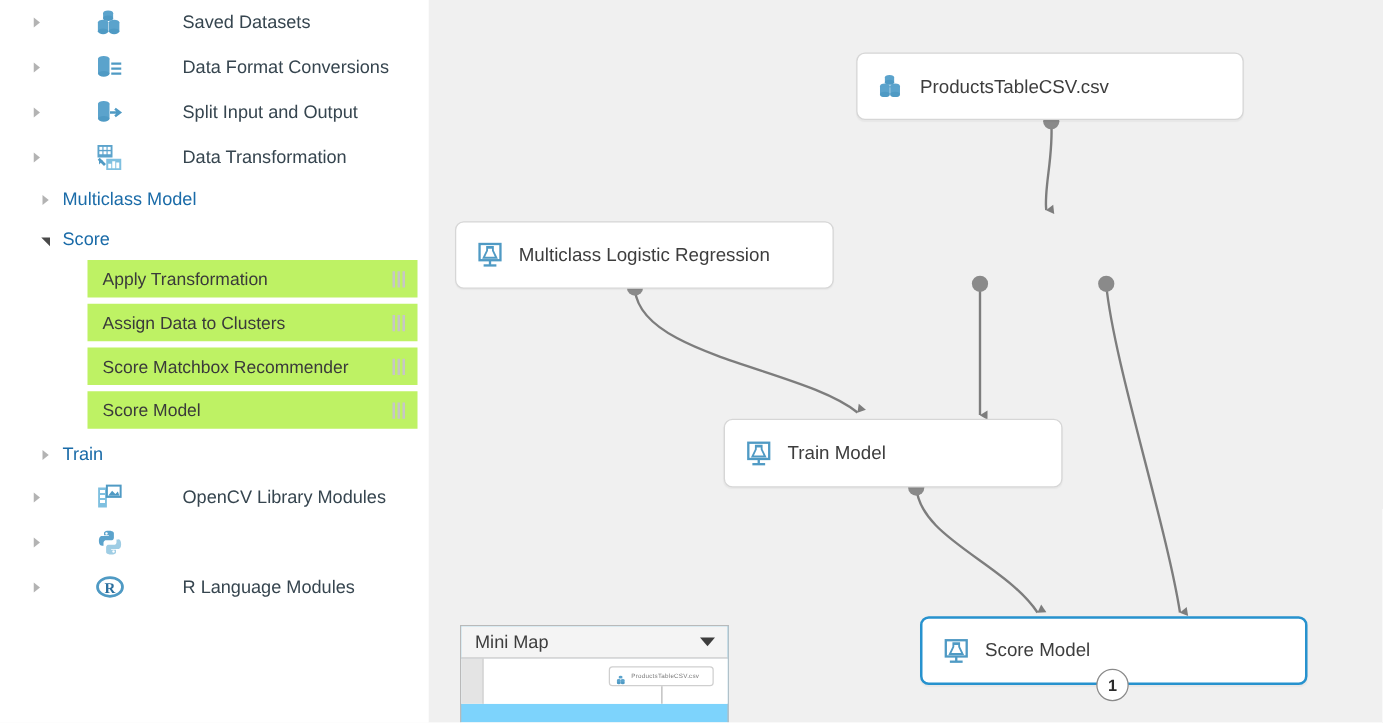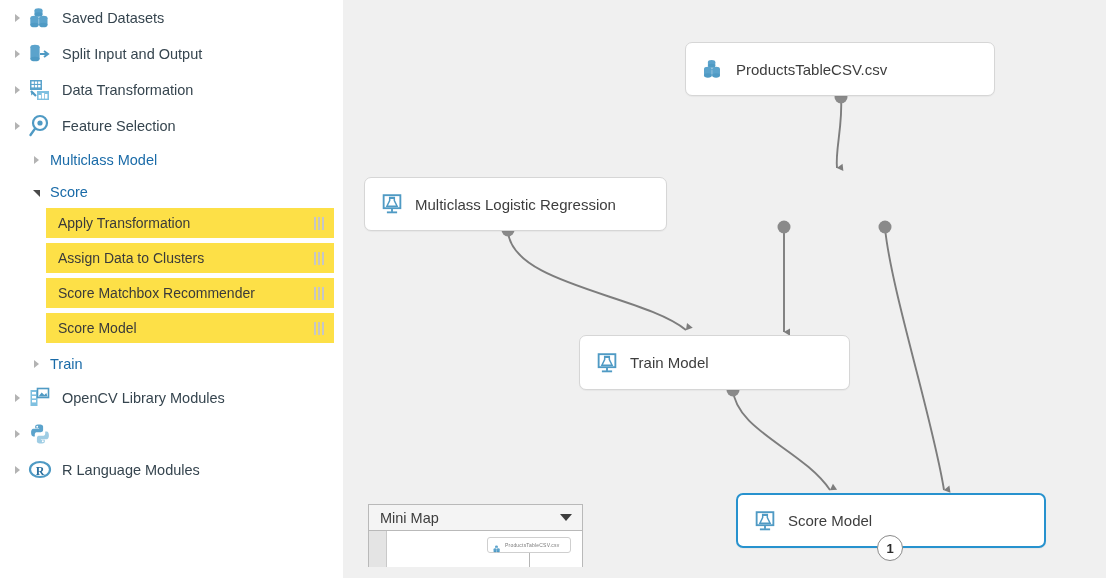--- a/index.html
+++ b/index.html
@@ -18,21 +18,22 @@
     background: #ffffff;
     position: relative;
     overflow: hidden;
     flex: 0 0 343px;
   }
   .tree-row {
     position: relative;
     height: 36px;
     display: flex;
     align-items: center;
-    padding-left: 8px;
+    padding-left: 20px;
+    gap: 36px;
   }
   .twisty {
     width: 18px; height: 36px;
     display: flex; align-items: center; justify-content: center;
     flex: 0 0 18px;
   }
   .tw-closed {
     width: 0; height: 0;
     border-left: 5px solid #b3b3b3;
     border-top: 4px solid transparent;
@@ -69,24 +70,24 @@
   .grp-row {
     height: 32px;
     display: flex; align-items: center;
     padding-left: 26px;
   }
   .grp-row .twisty { width: 20px; flex: 0 0 20px; }
   .grp-label { font-size: 14.5px; color: #1a6ba8; margin-left: 4px; }
 
   
   .mod-item {
-    margin-left: 46px;
+    margin-left: 70px;
     margin-right: 9px;
     height: 30px;
-    background: #fde047;
+    background: #bef264;
     display: flex;
     align-items: center;
     justify-content: space-between;
     padding: 0 10px 0 12px;
     margin-bottom: 5px;
     cursor: pointer;
   }
   .mod-item-label { font-size: 14px; color: #3a3a3a; }
   .drag-handle { display: flex; gap: 2px; }
   .drag-handle i { display:block; width: 2px; height: 13px; background: #c6c6c6; }
@@ -123,23 +124,23 @@
     border: 1.6px solid #8a8a8a;
     color: #2b2b2b;
     font-size: 13px;
     font-weight: bold;
     display: flex; align-items: center; justify-content: center;
   }
 
   
   #minimap {
     position: absolute;
-    left: 25px; bottom: 11px;
-    width: 215px; height: 63px;
-    background: #eab308;
+    left: 25px; bottom: 0;
+    width: 215px; height: 78px;
+    background: #7dd3fc;
     border: 1px solid #b9b9b9;
     border-bottom: none;
   }
   #minimap-header {
     height: 26px;
     background: #f4f4f4;
     border-bottom: 1px solid #b9b9b9;
     display: flex; align-items: center;
     justify-content: space-between;
     padding: 0 10px 0 11px;
@@ -189,20 +190,36 @@
           <rect x="4.3" y="14" width="8.4" height="7" fill="#5ba3cc"></rect>
           <ellipse cx="8.5" cy="21" rx="4.2" ry="2.3" fill="#4f9ac4"></ellipse>
           <ellipse cx="17.3" cy="14" rx="4.2" ry="2.3" fill="#5ba3cc"></ellipse>
           <rect x="13.1" y="14" width="8.4" height="7" fill="#5ba3cc"></rect>
           <ellipse cx="17.3" cy="21" rx="4.2" ry="2.3" fill="#4f9ac4"></ellipse>
         </svg>
       </span>
       <span class="cat-label lvl0">Saved Datasets</span>
     </div>
 
+    <div class="tree-row">
+      <span class="twisty">
+          <i class="tw-closed"></i>
+        </span>
+      <span class="cat-icon">
+        <svg width="28" height="28" viewBox="0 0 28 28">
+          <ellipse cx="9" cy="7" rx="4.6" ry="2.3" fill="#5ba3cc"></ellipse>
+          <rect x="4.4" y="7" width="9.2" height="12" fill="#5ba3cc"></rect>
+          <ellipse cx="9" cy="19" rx="4.6" ry="2.3" fill="#4f9ac4"></ellipse>
+          <rect x="15" y="10" width="8" height="1.8" fill="#4f9ac4"></rect>
+          <rect x="15" y="14" width="8" height="1.8" fill="#4f9ac4"></rect>
+          <rect x="15" y="18" width="8" height="1.8" fill="#4f9ac4"></rect>
+        </svg>
+      </span>
+      <span class="cat-label lvl0">Data Format Conversions</span>
+    </div>
 
     <div class="tree-row">
       <span class="twisty">
           <i class="tw-closed"></i>
         </span>
       <span class="cat-icon">
         <svg width="28" height="28" viewBox="0 0 28 28">
           <ellipse cx="9" cy="7" rx="4.6" ry="2.3" fill="#5ba3cc"></ellipse>
           <rect x="4.4" y="7" width="9.2" height="12" fill="#5ba3cc"></rect>
           <ellipse cx="9" cy="19" rx="4.6" ry="2.3" fill="#4f9ac4"></ellipse>
@@ -231,33 +248,20 @@
           <path d="M5.2 19.6 l0 -3.2 l3.2 0 z" fill="#4f9ac4"></path>
           <rect x="11" y="15" width="12" height="9" fill="#7fc0e0"></rect>
           <rect x="12.6" y="19" width="2.4" height="3.6" fill="#ffffff"></rect>
           <rect x="15.8" y="17" width="2.4" height="5.6" fill="#ffffff"></rect>
           <rect x="19" y="18" width="2.4" height="4.6" fill="#ffffff"></rect>
         </svg>
       </span>
       <span class="cat-label lvl0">Data Transformation</span>
     </div>
 
-    <div class="tree-row">
-      <span class="twisty">
-          <i class="tw-closed"></i>
-        </span>
-      <span class="cat-icon">
-        <svg width="28" height="28" viewBox="0 0 28 28">
-          <circle cx="14" cy="11" r="7" fill="none" stroke="#4f9ac4" stroke-width="2.2"></circle>
-          <circle cx="14" cy="11" r="2.6" fill="#4f9ac4"></circle>
-          <path d="M9.2 16.4 L4.5 23" stroke="#4f9ac4" stroke-width="2.4" fill="none" stroke-linecap="round"></path>
-        </svg>
-      </span>
-      <span class="cat-label lvl0">Feature Selection</span>
-    </div>
 
 
 
     <div class="grp-row">
       <span class="twisty">
           <i class="tw-closed"></i>
         </span>
       <span class="grp-label">Multiclass Model</span>
     </div>
 

